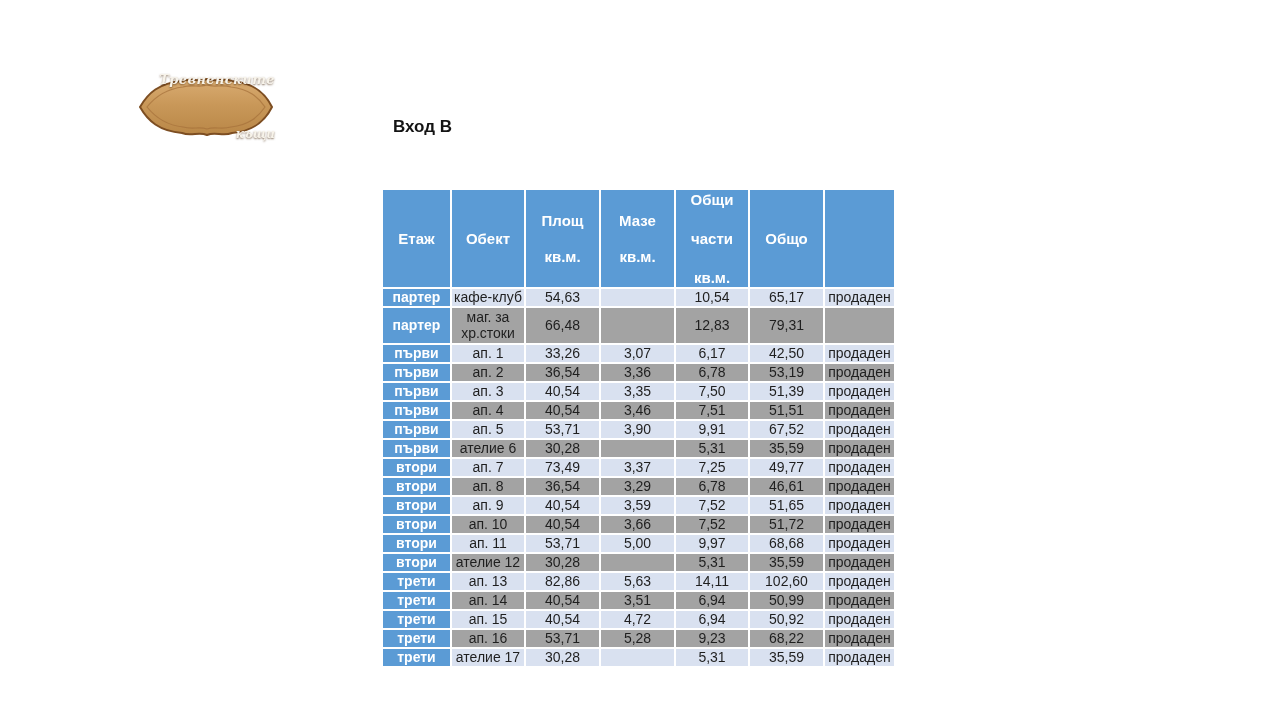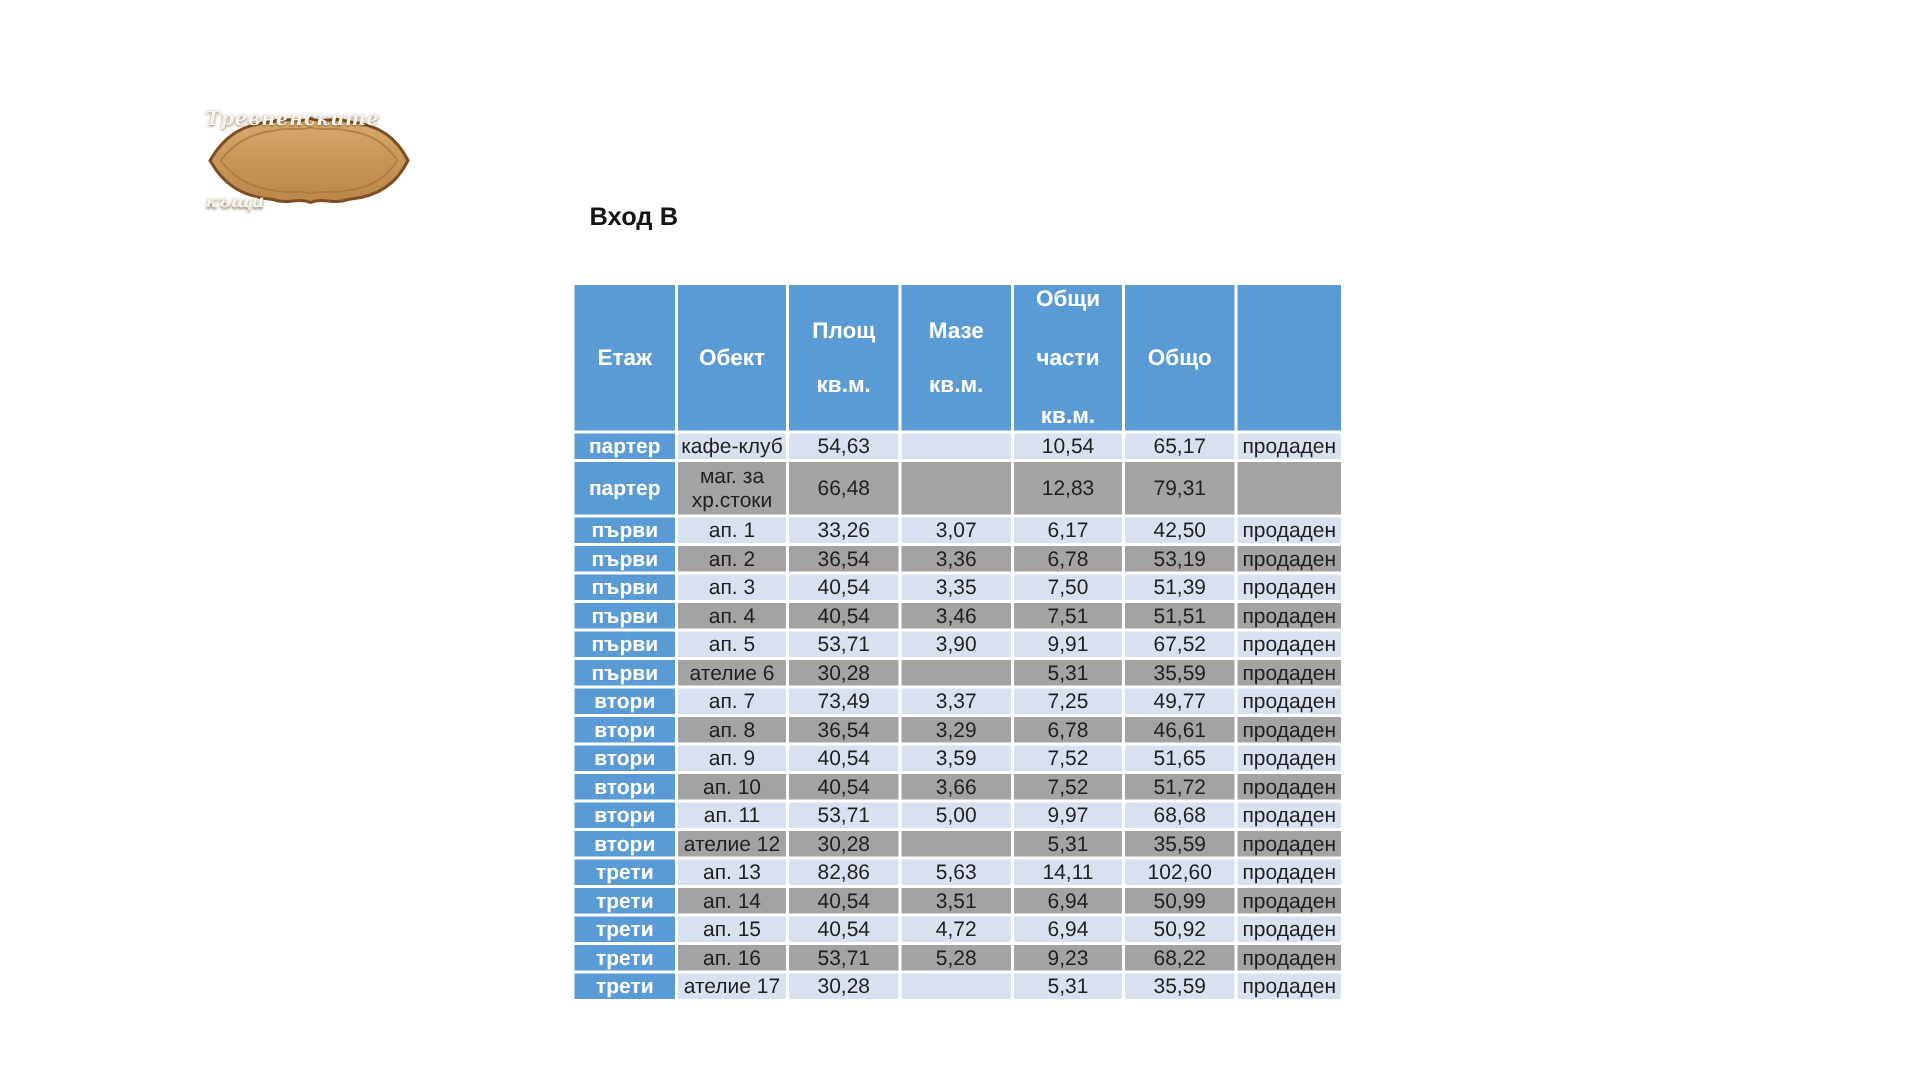--- a/index.html
+++ b/index.html
@@ -9,29 +9,29 @@
     font-family: "Liberation Sans", sans-serif;
     overflow: hidden;
   }
   .page { position: relative; width: 1280px; height: 720px; background: #ffffff; }
 
   
   .logo { position: absolute; left: 137px; top: 76px; width: 138px; height: 62px; }
   .logo svg { position: absolute; left: 0; top: 0; }
   .logo-text {
     position: absolute; inset: 0;
-    display: flex; flex-direction: column; align-items: flex-start; justify-content: center;
+    display: flex; flex-direction: column; align-items: flex-end; justify-content: center;
     color: #f7f3ea; font-family: "DejaVu Serif", serif; font-style: italic; font-weight: bold;
     text-shadow: 0 1px 2px rgba(70,40,10,0.65); line-height: 1.15; padding-top: 1px; gap: 40px;
   }
   .logo-line1 { font-size: 13px; letter-spacing: 0.4px; }
   .logo-line2 { font-size: 12px; }
 
   
-  .title { position: absolute; left: 393px; top: 135px; font-size: 17px; font-weight: bold; color: #141414; }
+  .title { position: absolute; left: 393px; top: 117px; font-size: 17px; font-weight: bold; color: #141414; }
 
   
   table.units {
     position: absolute; left: 381px; top: 188px;
     border-collapse: separate; border-spacing: 2px; table-layout: fixed;
   }
   th, td { overflow: hidden; }
   .hcell {
     background: #5B9BD5; color: #ffffff; font-weight: bold; font-size: 15px;
     height: 78px; vertical-align: middle; text-align: center; padding: 0 2px;

